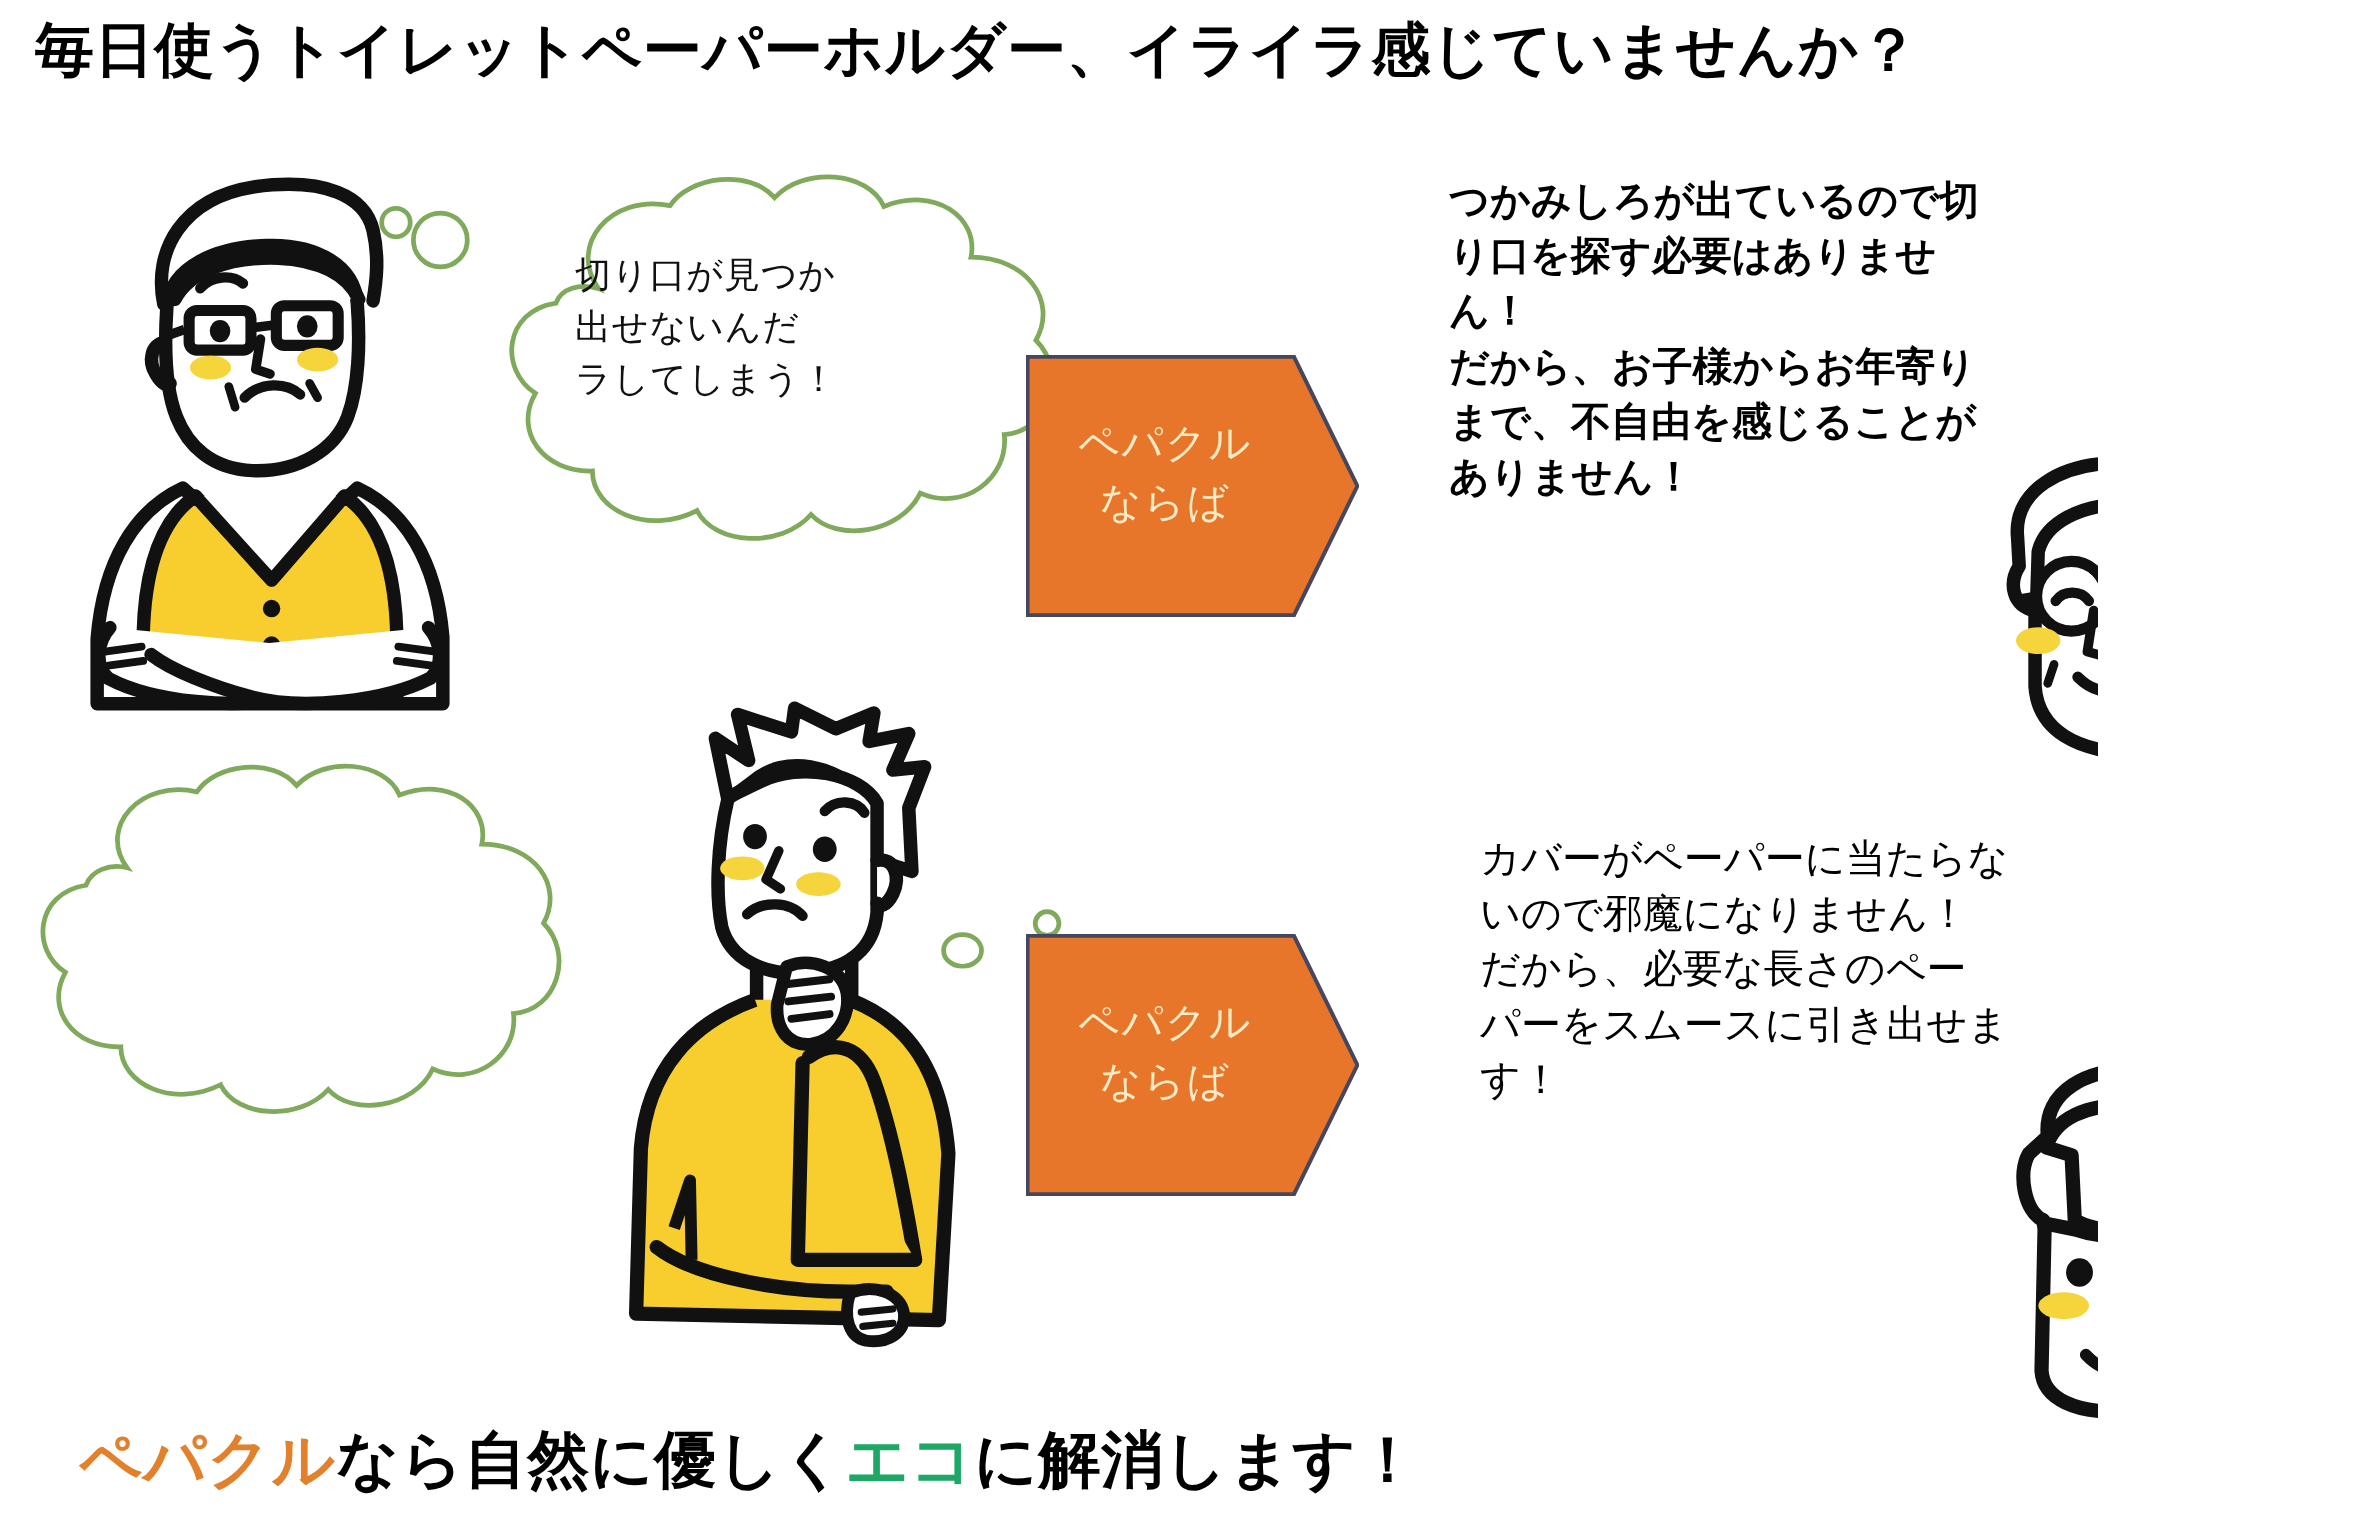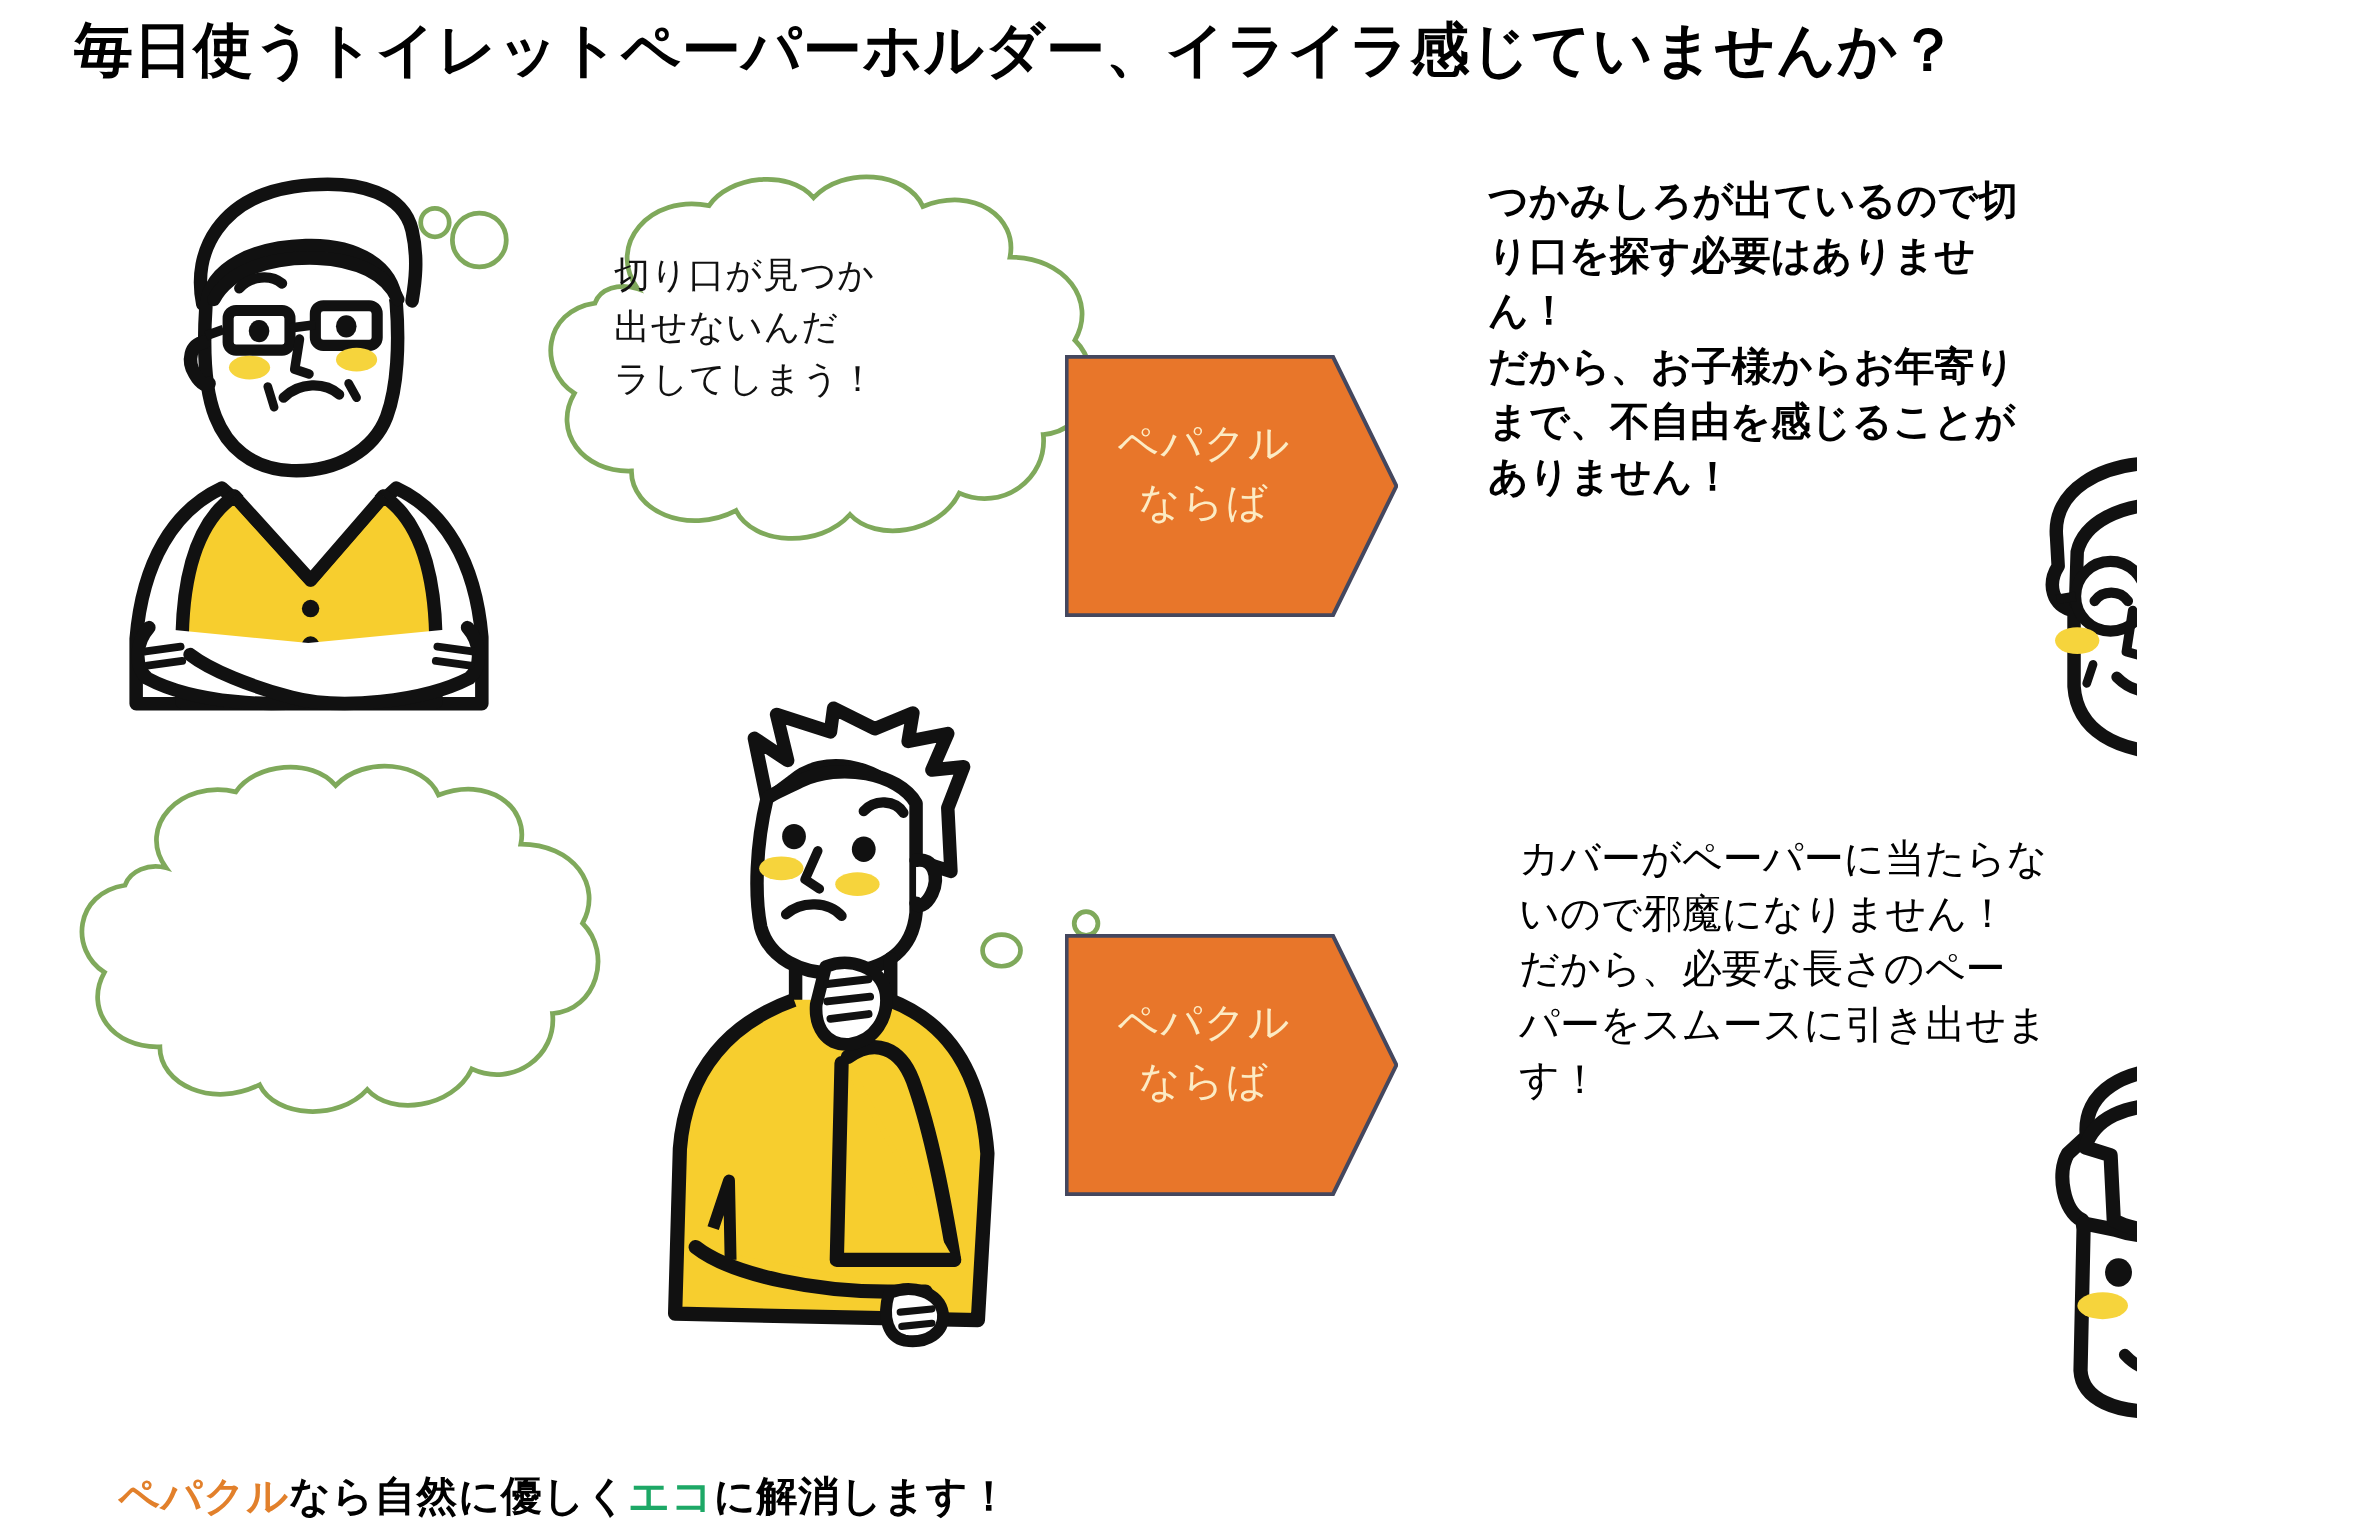--- a/index.html
+++ b/index.html
@@ -9,21 +9,20 @@
   }
   body {
     font-family: "Liberation Sans", "DejaVu Sans", sans-serif;
   }
   #page {
     position: relative;
     width: 2098px;
     height: 1536px;
     background: #ffffff;
     overflow: hidden;
-    margin-left: 39px;
   }
 
   
   .title {
     position: absolute;
     left: 35px;
     top: 19px;
     font-size: 59px;
     font-weight: bold;
     color: #000000;
@@ -74,22 +73,22 @@
   }
 
   
   .figure { position: absolute; }
   .figure svg { display: block; overflow: visible; }
 
   
   .tagline {
     position: absolute;
     left: 79px;
-    bottom: 12px;
-    font-size: 41px;
+    bottom: 34px;
+    font-size: 62px;
     font-weight: bold;
     white-space: nowrap;
     letter-spacing: 0.8px;
   }
   .tagline .t-orange { color: #E2802B; }
   .tagline .t-black  { color: #000000; }
   .tagline .t-green  { color: #1DA866; }
 </style>
 </head>
 <body>

